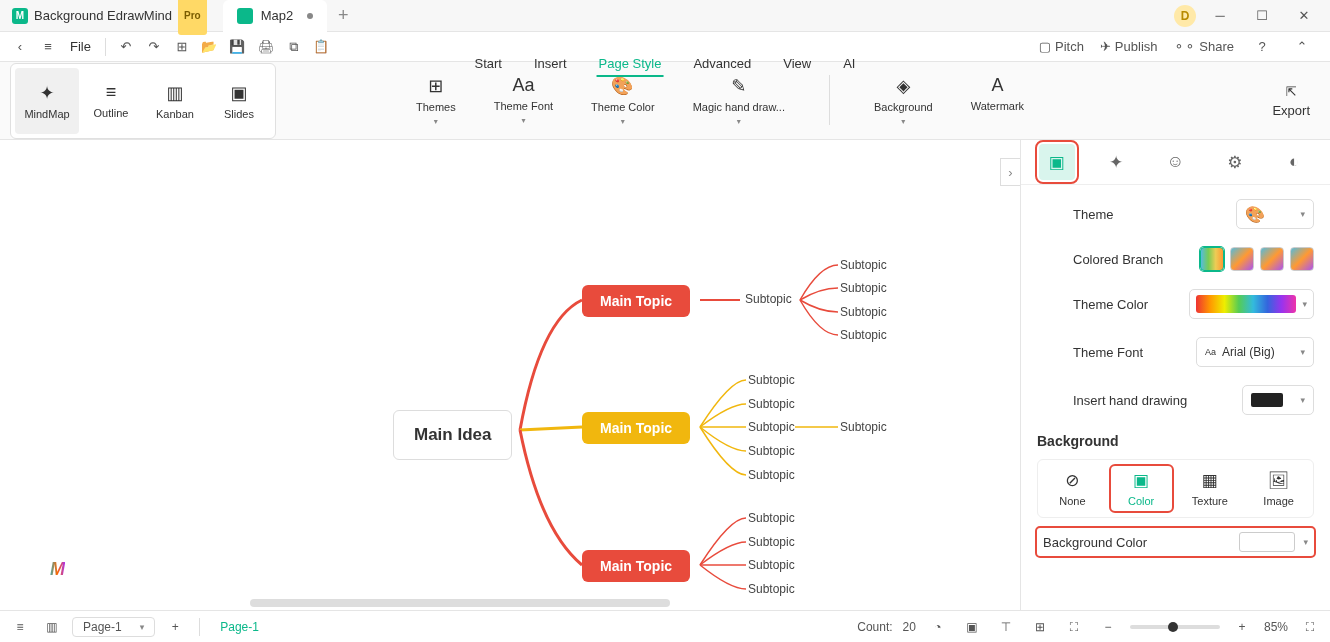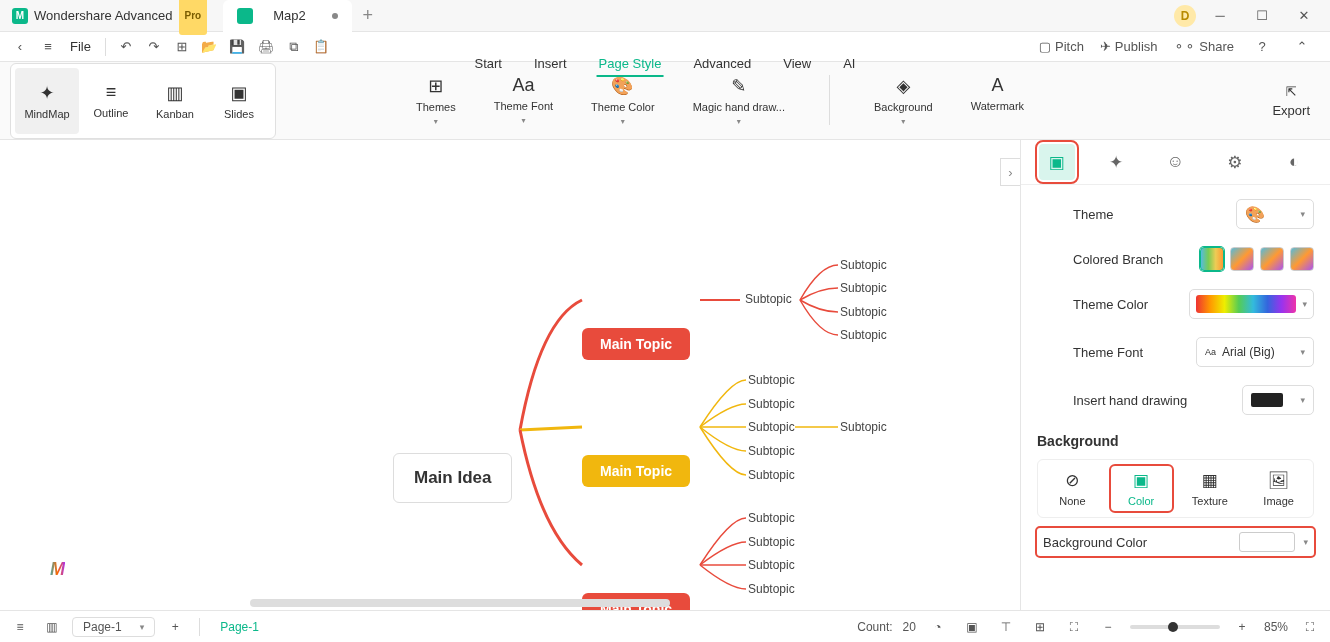--- a/index.html
+++ b/index.html
@@ -3,21 +3,21 @@
 <meta charset="utf-8">
 <style>
 * { margin:0; padding:0; box-sizing:border-box; font-family:-apple-system,BlinkMacSystemFont,"Segoe UI",Arial,sans-serif; }
 body { width:1330px; height:642px; background:#fff; overflow:hidden; font-size:13px; color:#333; }
 
 
 .titlebar { height:32px; display:flex; align-items:center; background:#f7f7f7; border-bottom:1px solid #e5e5e5; }
 .app-tab { display:flex; align-items:center; gap:6px; padding:0 12px; height:32px; }
 .app-icon { width:16px; height:16px; background:#0bb88a; border-radius:3px; display:flex; align-items:center; justify-content:center; color:#fff; font-size:10px; font-weight:bold; }
 .pro-badge { background:#ffd966; color:#7a5c00; font-size:10px; font-weight:bold; padding:14px 6px; border-radius:3px; }
-.doc-tab { display:flex; align-items:center; gap:20px; padding:0 14px; height:32px; background:#fff; border-radius:6px 6px 0 0; margin-left:4px; }
+.doc-tab { display:flex; align-items:center; gap:8px; padding:0 14px; height:32px; background:#fff; border-radius:6px 6px 0 0; margin-left:4px; }
 .doc-icon { width:16px; height:16px; background:#0bb88a; border-radius:3px; }
 .doc-dot { width:6px; height:6px; border-radius:50%; background:#888; margin-left:6px; }
 .tab-add { width:32px; height:32px; display:flex; align-items:center; justify-content:center; color:#888; font-size:18px; cursor:pointer; }
 .titlebar-right { margin-left:auto; display:flex; align-items:center; gap:6px; padding-right:8px; }
 .avatar { width:22px; height:22px; border-radius:50%; background:#ffe9a8; color:#b88a00; display:flex; align-items:center; justify-content:center; font-size:12px; font-weight:bold; }
 .win-btn { width:36px; height:30px; display:flex; align-items:center; justify-content:center; color:#555; cursor:pointer; }
 
 
 .toolbar { height:30px; display:flex; align-items:center; padding:0 8px; gap:4px; border-bottom:1px solid #e5e5e5; background:#fff; }
 .tb-btn { width:24px; height:24px; display:flex; align-items:center; justify-content:center; color:#555; cursor:pointer; border-radius:3px; }
@@ -43,21 +43,21 @@
 .ribbon-right { margin-left:auto; margin-right:20px; }
 .export-btn { display:flex; flex-direction:column; align-items:center; gap:4px; cursor:pointer; }
 
 
 .main { display:flex; height:calc(642px - 32px - 30px - 78px - 32px); position:relative; }
 .canvas { flex:1; background:#fff; position:relative; overflow:hidden; }
 .watermark { position:absolute; left:50px; bottom:30px; font-style:italic; font-weight:bold; font-size:18px; background:linear-gradient(90deg,#4aa,#f60,#a3e); -webkit-background-clip:text; color:transparent; }
 .scrollbar-h { position:absolute; bottom:3px; left:250px; width:420px; height:8px; background:#ddd; border-radius:4px; }
 
 
-.node { position:absolute; padding:8px 18px; border-radius:6px; font-weight:bold; font-size:14px; text-align:center;margin-top:43px; }
+.node { position:absolute; padding:8px 18px; border-radius:6px; font-weight:bold; font-size:14px; text-align:center; }
 .main-idea { background:#fff; border:1px solid #ddd; color:#333; font-size:17px; padding:14px 20px; }
 .topic-red { background:#e84b3c; color:#fff; }
 .topic-yellow { background:#f1b70e; color:#fff; }
 .sub { position:absolute; font-size:12px; color:#444; }
 
 
 .panel { width:310px; border-left:1px solid #e5e5e5; background:#fff; display:flex; flex-direction:column; }
 .panel-collapse { position:absolute; right:310px; top:18px; width:20px; height:28px; display:flex; align-items:center; justify-content:center; border:1px solid #ddd; border-right:none; background:#fff; cursor:pointer; color:#888; }
 .panel-tabs { height:45px; display:flex; align-items:center; justify-content:space-around; border-bottom:1px solid #eee; padding:0 6px; }
 .p-tab { width:36px; height:36px; display:flex; align-items:center; justify-content:center; cursor:pointer; border-radius:4px; color:#666; font-size:17px; }
@@ -93,21 +93,21 @@
 .zoom-thumb { width:10px; height:10px; border-radius:50%; background:#333; position:absolute; top:-3px; left:38px; }
 
 svg { overflow:visible; }
 </style>
 </head>
 <body>
 
 <div class="titlebar">
   <div class="app-tab">
     <div class="app-icon">M</div>
-    <span>Wondershare Advanced</span>
+    <span>Background EdrawMind</span>
     <span class="pro-badge">Pro</span>
   </div>
   <div class="doc-tab">
     <div class="doc-icon"></div>
     <span>Map2</span>
     <span class="doc-dot"></span>
   </div>
   <div class="tab-add">+</div>
   <div class="titlebar-right">
     <div class="avatar">D</div>

